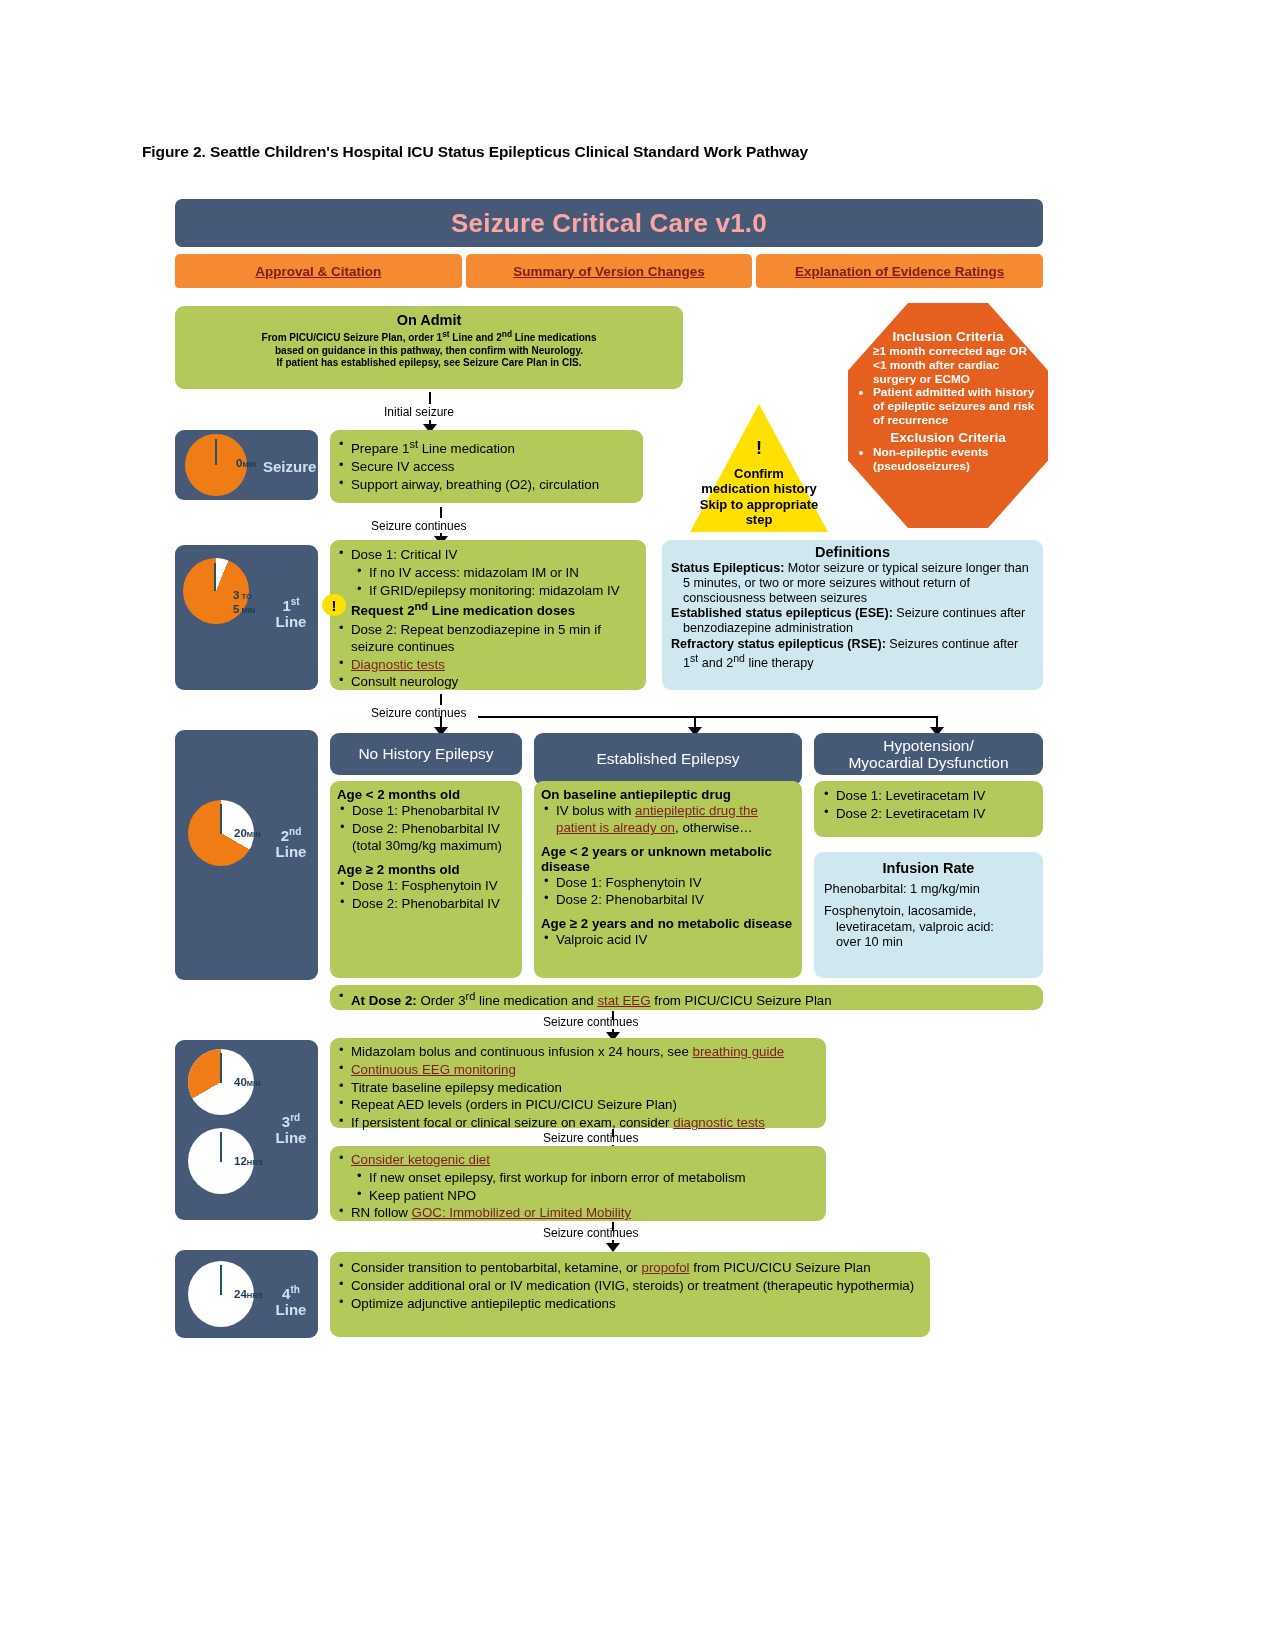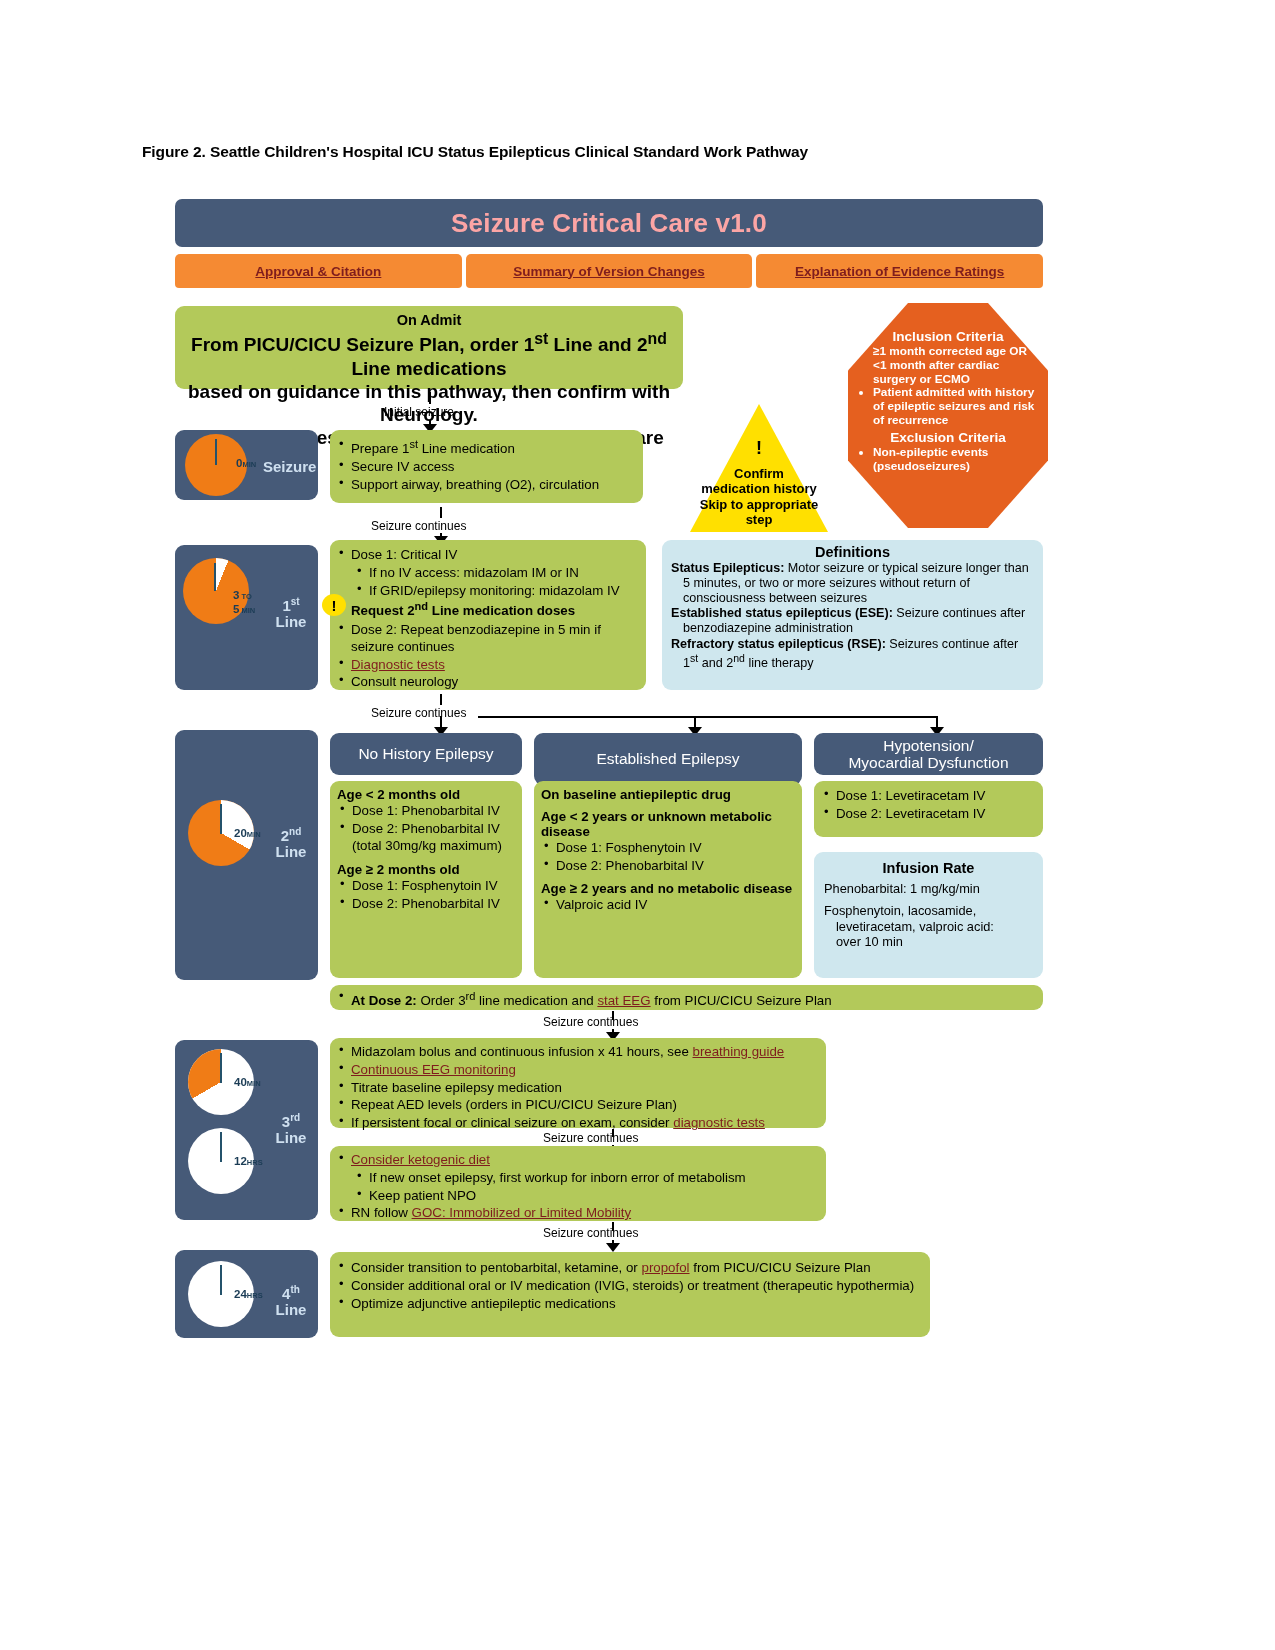--- a/index.html
+++ b/index.html
@@ -19,21 +19,21 @@
 
   
   .green{background:#b3c95a;border-radius:9px;}
   .blue{background:#cfe7ee;border-radius:9px;}
   .navy-hdr{background:#465a78;border-radius:9px;color:#fff;display:flex;align-items:center;justify-content:center;
             text-align:center;font-size:15.5px;line-height:1.12;}
 
   .onadmit{position:absolute;left:175px;top:306px;width:508px;height:83px;padding:6px 8px 0 8px;box-sizing:border-box;
            text-align:center;}
   .onadmit .hd{font-size:14.5px;font-weight:bold;margin-bottom:1px;}
-  .onadmit .ln{font-size:19px;font-weight:bold;line-height:1.22;}
+  .onadmit .ln{font-size:10px;font-weight:bold;line-height:1.22;}
 
   .octagon{position:absolute;left:848px;top:303px;width:200px;height:225px;background:#e5601f;
      clip-path:polygon(30% 0,70% 0,100% 30%,100% 70%,70% 100%,30% 100%,0 70%,0 30%);
      color:#fff;box-sizing:border-box;padding:26px 10px 0 10px;}
   .octagon .ohd{text-align:center;font-size:13.6px;font-weight:bold;margin-bottom:1px;}
   .octagon ul{margin:0;padding-left:15px;list-style:disc;}
   .octagon li{font-size:11.8px;line-height:1.17;font-weight:bold;margin-bottom:0px;}
 
   .triangle{position:absolute;left:690px;top:404px;width:0;height:0;border-left:69px solid transparent;
             border-right:69px solid transparent;border-bottom:128px solid #ffe000;}
@@ -210,20 +210,23 @@
       <li>Dose 1: Fosphenytoin IV</li>
       <li>Dose 2: Phenobarbital IV</li>
     </ul>
   </div>
 
   <div class="navy-hdr" style="position:absolute;left:534px;top:733px;width:268px;height:52px;">
     <span>Established Epilepsy</span>
   </div>
   <div class="green" style="position:absolute;left:534px;top:781px;width:268px;height:197px;padding:6px 7px 0 7px;box-sizing:border-box;">
     <div class="bolded" style="font-size:13.3px;">On baseline antiepileptic drug</div>
+    <ul class="lst">
+      <li><span>IV bolus with </span><a class="lk" href="#">antiepileptic drug the patient is already on</a><span>, otherwise…</span></li>
+    </ul>
     <div class="bolded" style="font-size:13.3px;margin-top:7px;">Age &lt; 2 years or unknown metabolic disease</div>
     <ul class="lst">
       <li>Dose 1: Fosphenytoin IV</li>
       <li>Dose 2: Phenobarbital IV</li>
     </ul>
     <div class="bolded" style="font-size:13.3px;margin-top:7px;">Age ≥ 2 years and no metabolic disease</div>
     <ul class="lst">
       <li>Valproic acid IV</li>
     </ul>
   </div>
@@ -265,21 +268,21 @@
 
     <div class="clk" style="left:13px;top:88px;width:66px;height:66px;"></div>
     <div class="hand" style="left:45px;top:92px;height:30px;"></div>
     <div class="clk-lbl" style="left:59px;top:115px;"><span>12</span><span class="u">HRS</span></div>
 
     <div class="stage-lbl" style="left:92px;top:73px;width:48px;">3<sup>rd</sup><br>Line</div>
   </div>
 
   <div class="green" style="position:absolute;left:330px;top:1038px;width:496px;height:90px;padding:5px 6px 0 6px;box-sizing:border-box;">
     <ul class="lst">
-      <li><span>Midazolam bolus and continuous infusion x 41 hours, see </span><a class="lk" href="#">breathing guide</a></li>
+      <li><span>Midazolam bolus and continuous infusion x 24 hours, see </span><a class="lk" href="#">breathing guide</a></li>
       <li><a class="lk" href="#">Continuous EEG monitoring</a></li>
       <li>Titrate baseline epilepsy medication</li>
       <li>Repeat AED levels (orders in PICU/CICU Seizure Plan)</li>
       <li><span>If persistent focal or clinical seizure on exam, consider </span><a class="lk" href="#">diagnostic tests</a></li>
     </ul>
   </div>
 
   <div class="arrow-line" style="left:612px;top:1129px;width:2px;height:8px;"></div>
   <div class="flow-lbl" style="left:543px;top:1131px;">Seizure continues</div>
   <div class="arrow-line" style="left:612px;top:1145px;width:2px;height:5px;"></div>

